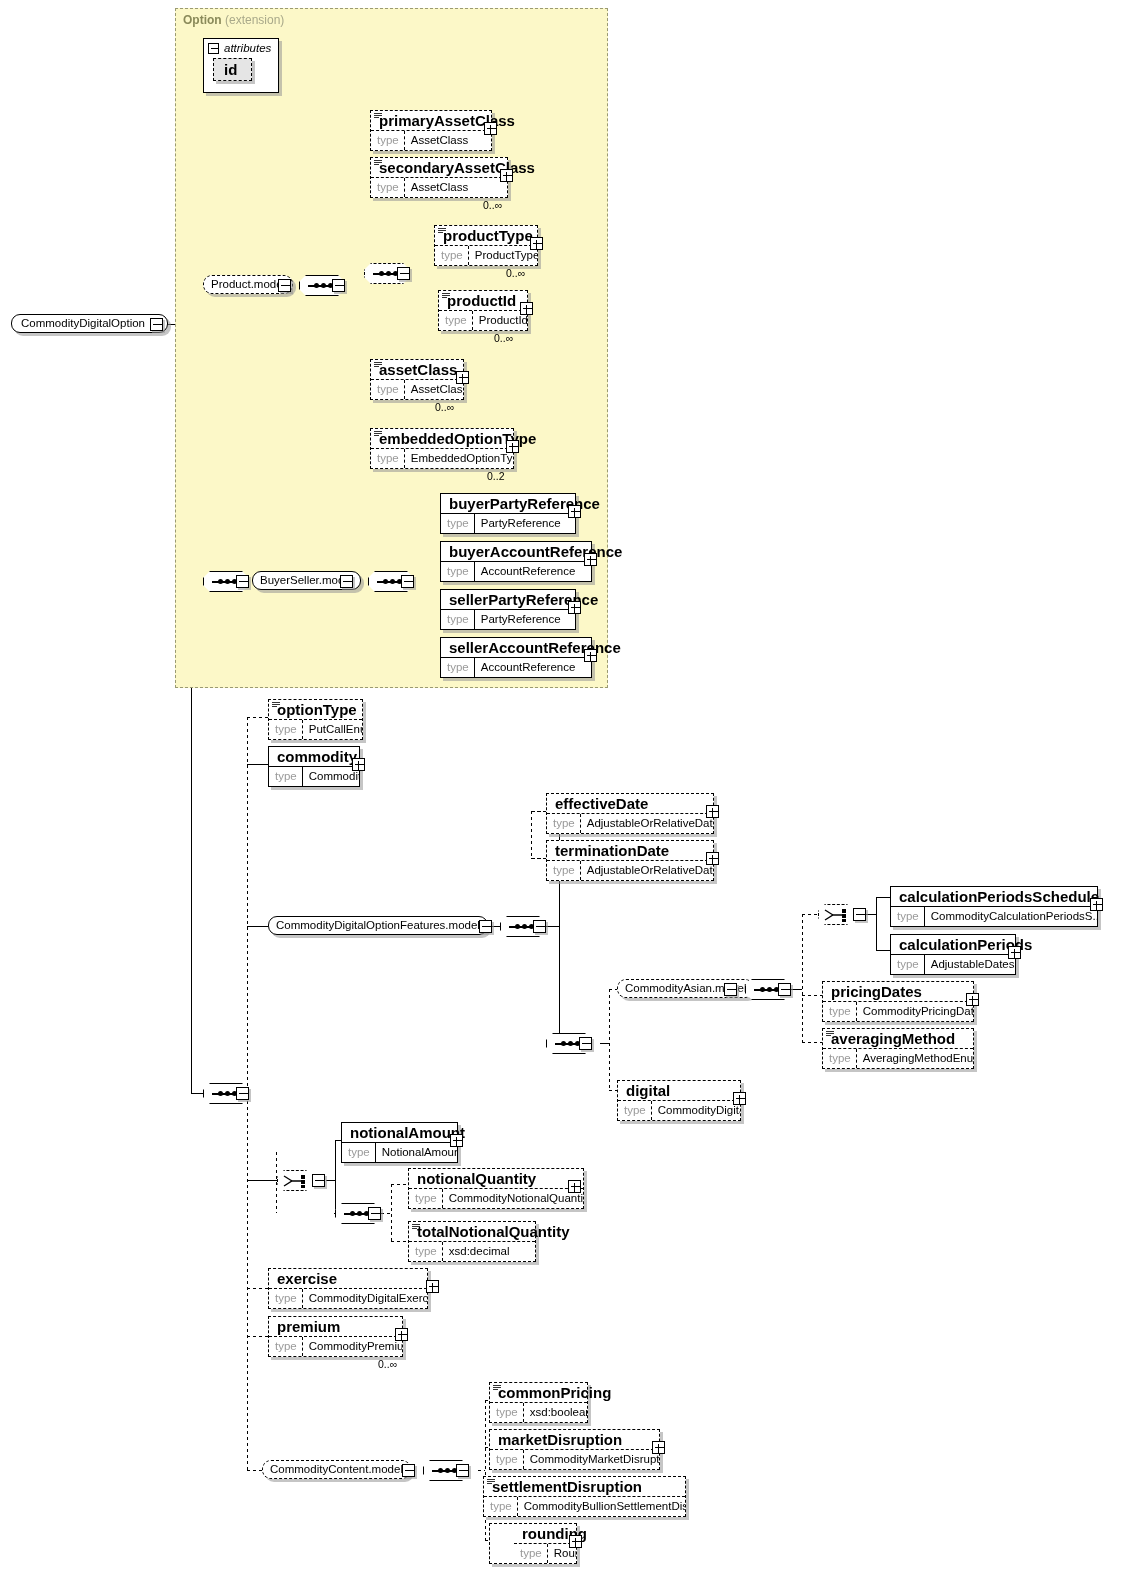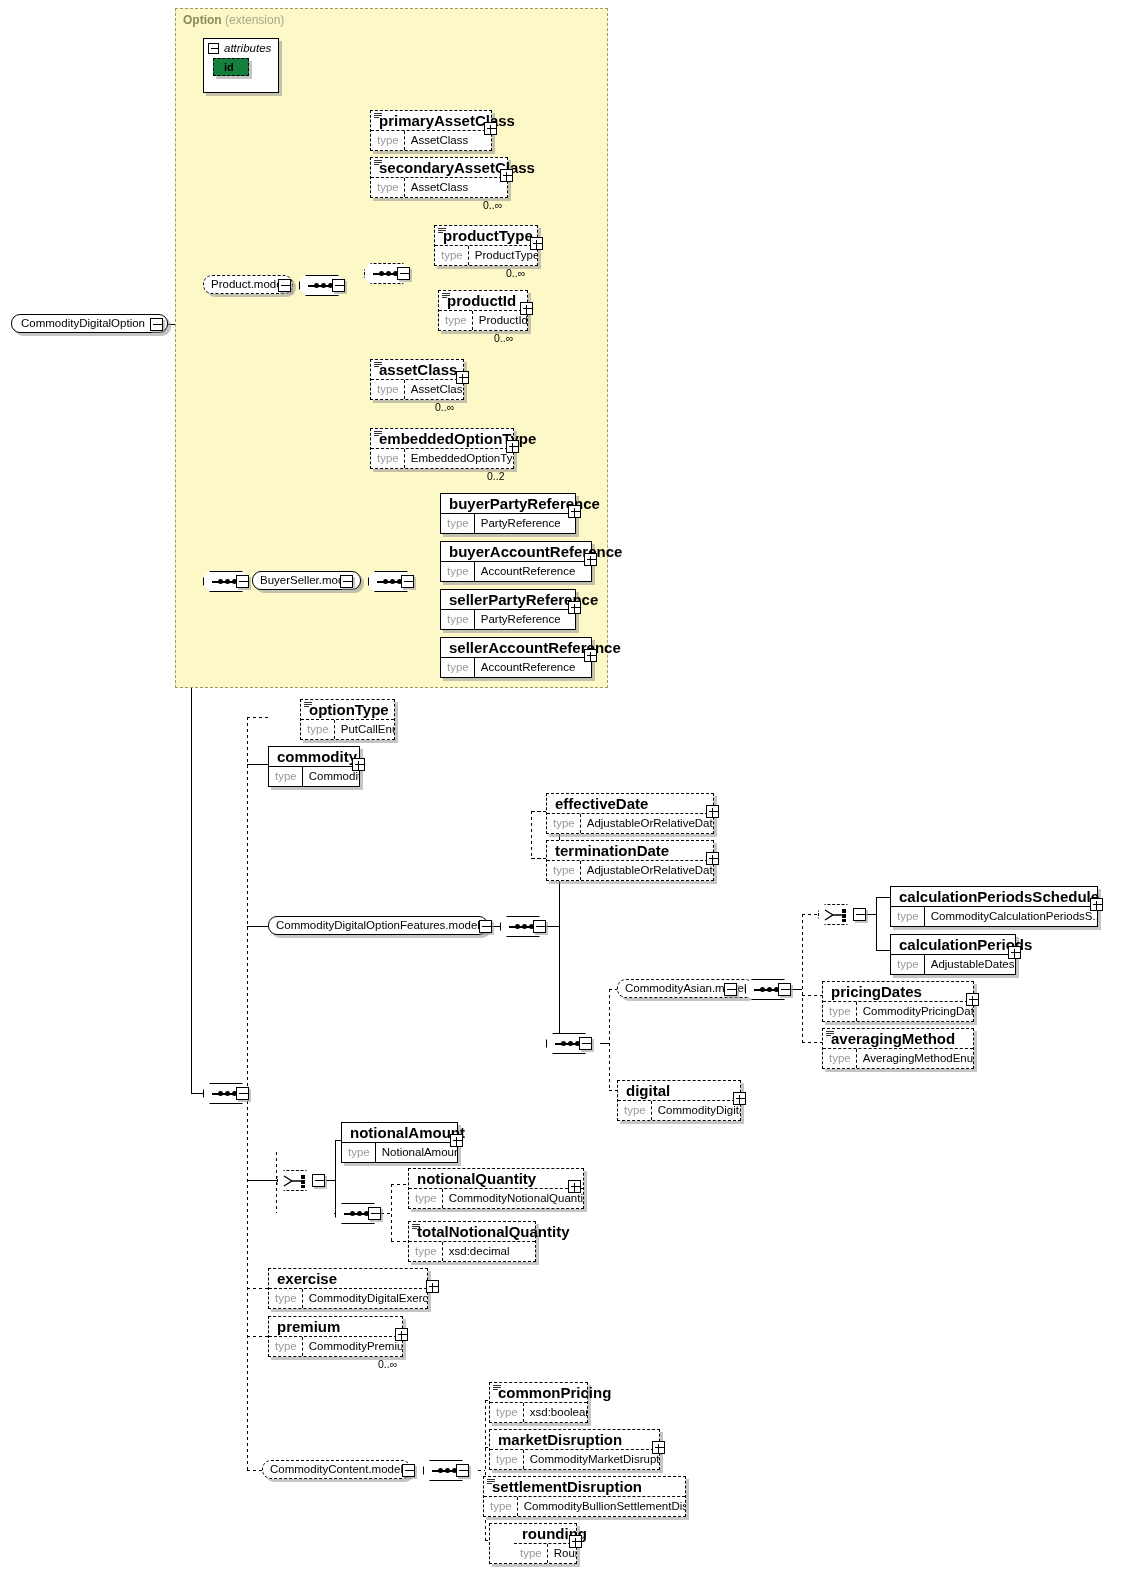--- a/index.html
+++ b/index.html
@@ -162,25 +162,25 @@
     padding:3px 6px 1px 4px;
     font-style:italic; font-size:11.5px;
   }
   .attr-minus{
     width:11px; height:11px; border:1px solid #000; background:#fff; position:relative; flex:none;
   }
   .attr-minus:before{ content:""; position:absolute; left:2px; top:4px; width:7px; height:1px; background:#000; }
   .attrbox .inner{
     margin:3px 8px 8px 9px;
     border:1px dashed #000;
-    background:#15803d;
+    background:#e5e5e5;
     box-shadow:3px 3px 0 0 rgba(150,150,150,.55);
     padding:2px 14px 2px 10px;
     font-weight:bold;
-    font-size:11px;
+    font-size:15px;
     display:inline-block;
   }
 
   .card{
     position:absolute;
     font-size:10.5px;
     color:#000;
     white-space:nowrap;
   }
 </style>
@@ -501,21 +501,21 @@
 
   <div class="seq" style="left:203px; top:1083px;">
     <span class="dots">
         <i class="d d1"></i>
         <i class="d d2"></i>
         <i class="d d3"></i>
       </span>
   </div>
   <div class="minus" style="left:236px; top:1087px;"></div>
 
-  <div class="node opt" style="left:268px; top:699px; width:95px;margin-left:32px;">
+  <div class="node opt" style="left:268px; top:699px; width:95px;">
     <span class="smark">
         <i></i>
         <i></i>
         <i></i>
       </span>
     <span class="nm">optionType</span>
     <div class="tyrow">
       <span class="k">type</span>
       <span class="v">PutCallEnum</span>
     </div>

